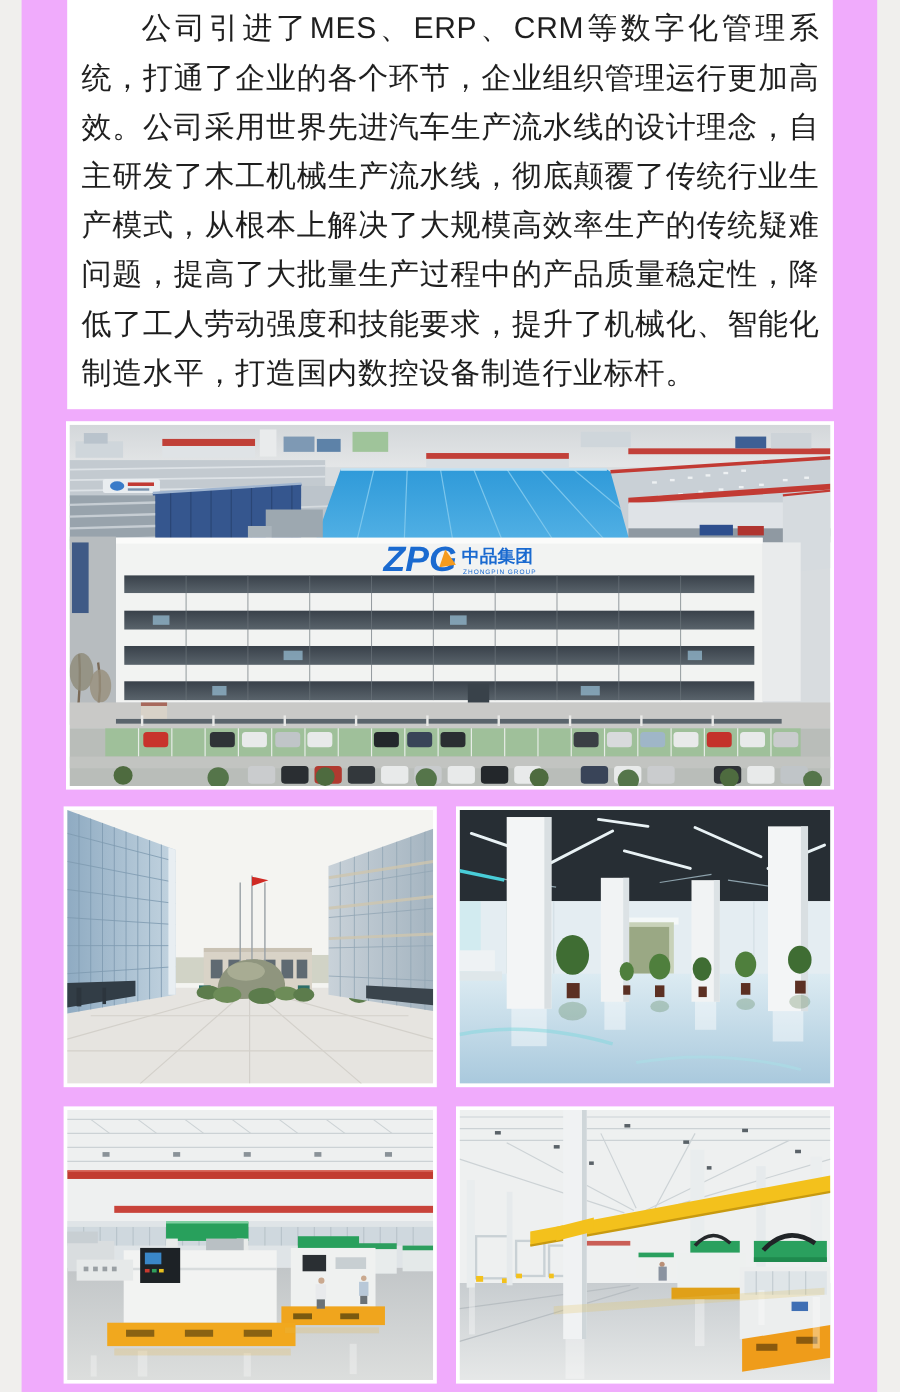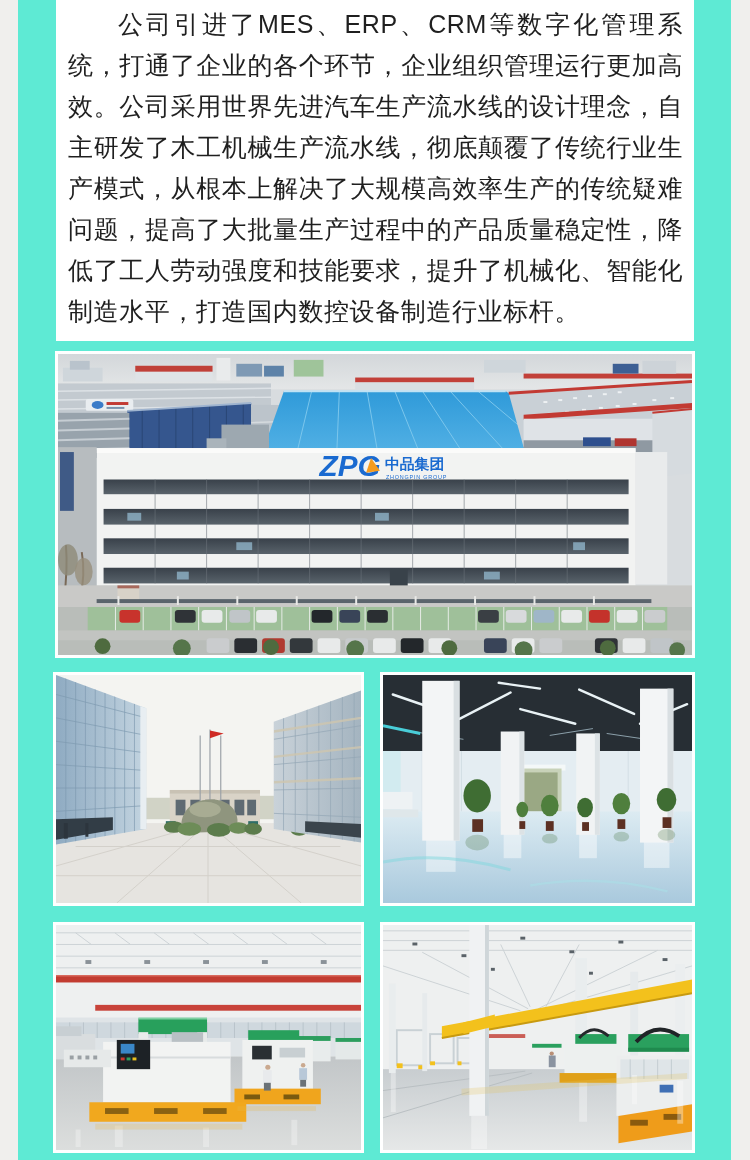--- a/index.html
+++ b/index.html
@@ -3,21 +3,21 @@
 <meta charset="utf-8">
 <style>
   html,body{margin:0;padding:0;}
   body{
     width:750px;height:1160px;overflow:hidden;
     background:#f0efed;
     font-family:"Liberation Sans","DejaVu Sans",sans-serif;
   }
   .panel{
     margin-left:18px;width:713px;height:1160px;
-    background:#5eead4;box-sizing:border-box;
+    background:#f0abfc;box-sizing:border-box;
   }
   .text-card{
     margin-left:38px;width:638px;height:341px;
     background:#ffffff;box-sizing:border-box;
     padding:4px 11px 0 12px;overflow:hidden;
   }
   .para{
     margin:0;font-size:25px;line-height:41px;letter-spacing:0.6px;
     color:#1f1f1f;text-align:justify;text-indent:2em;
   }

